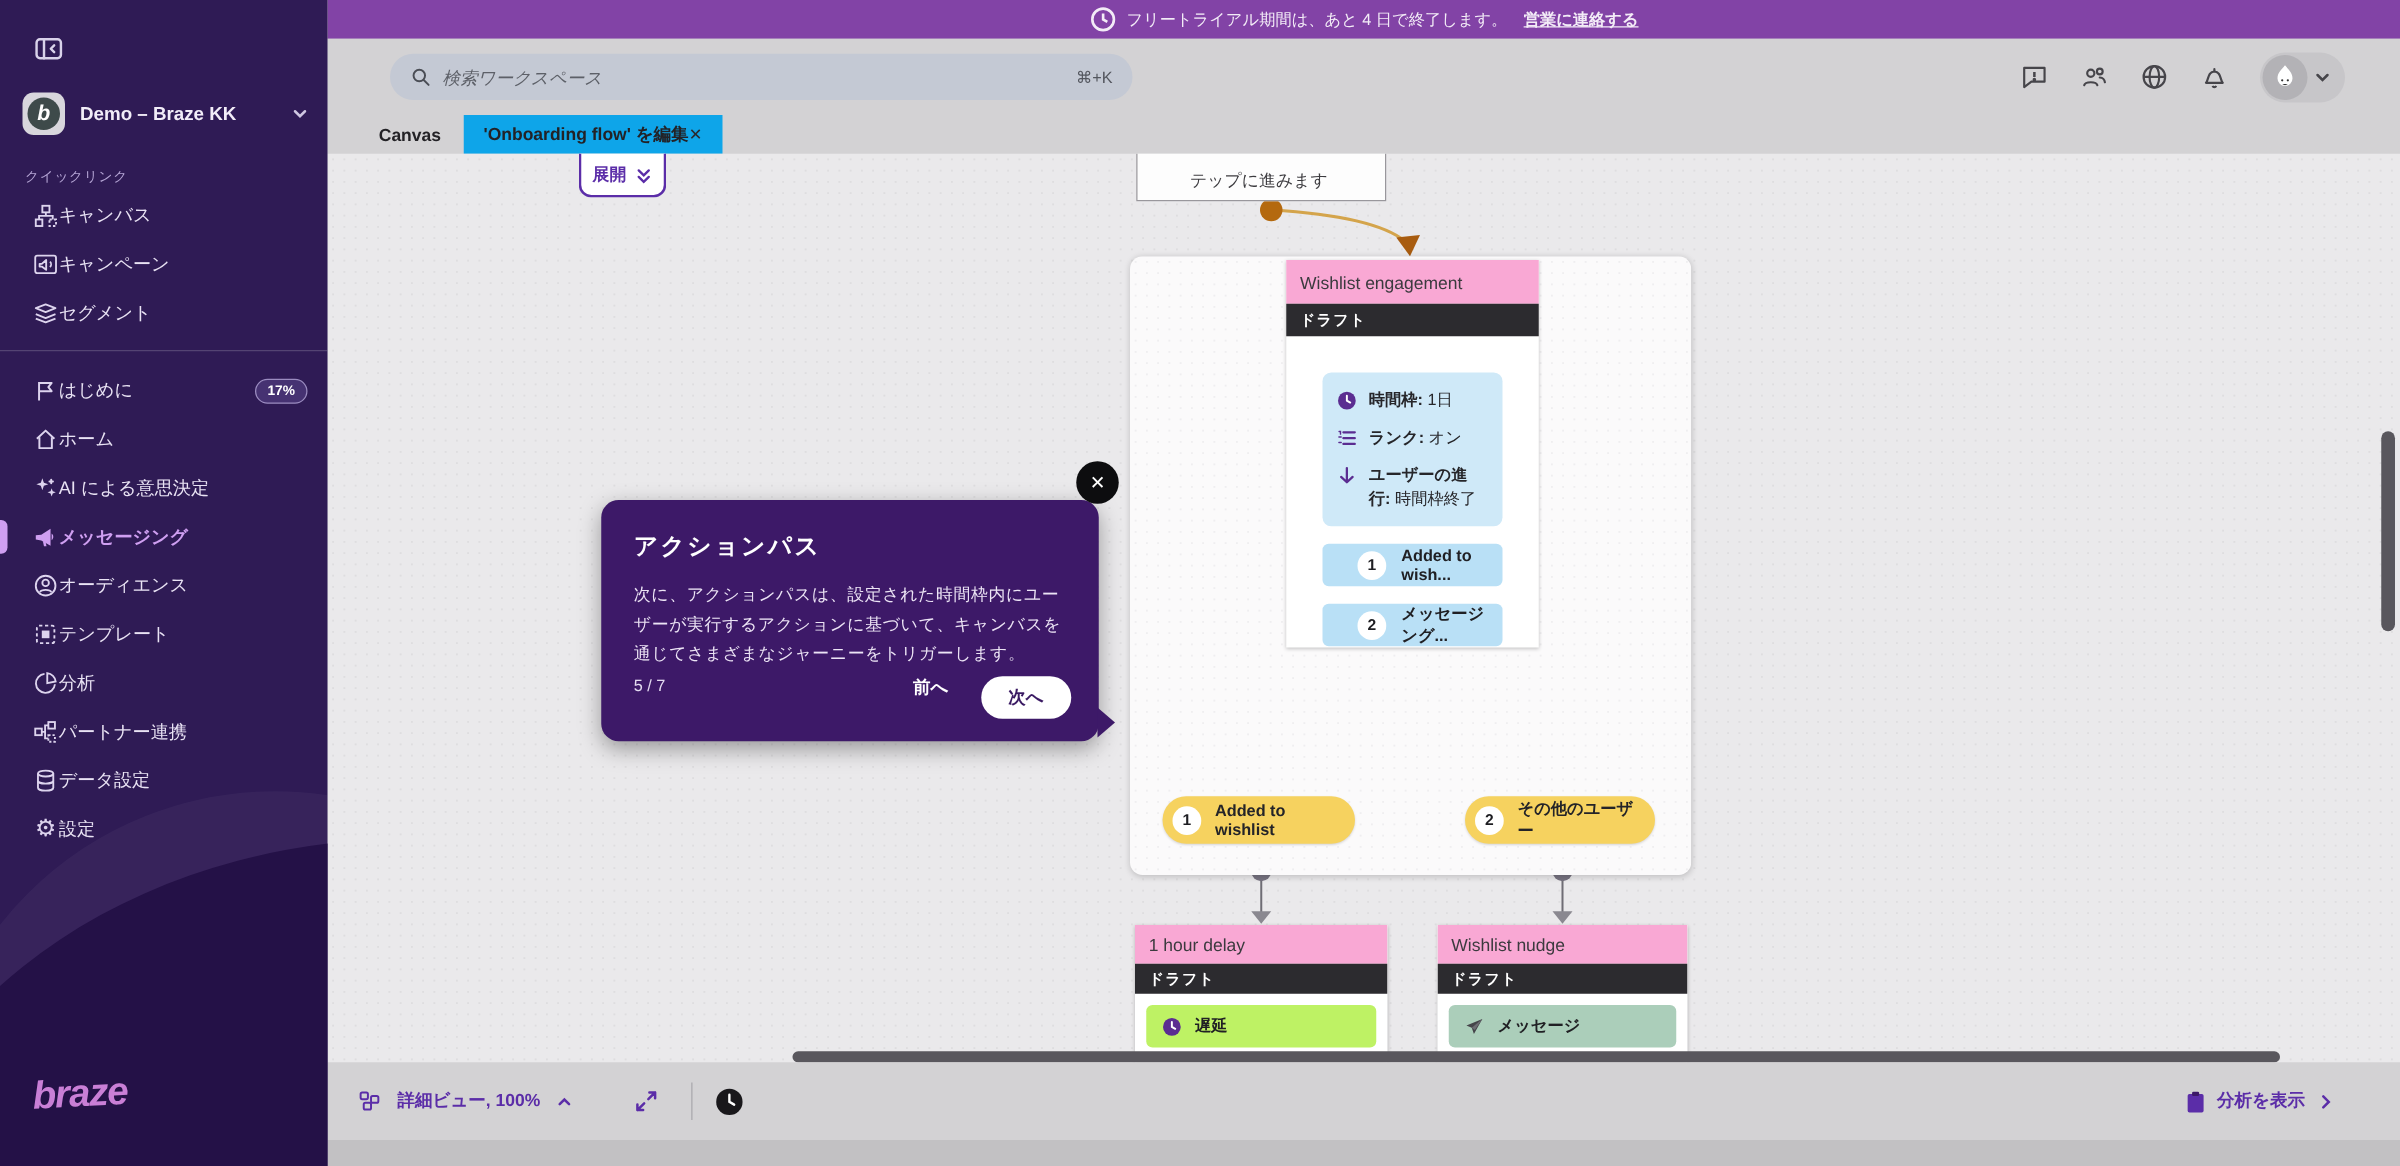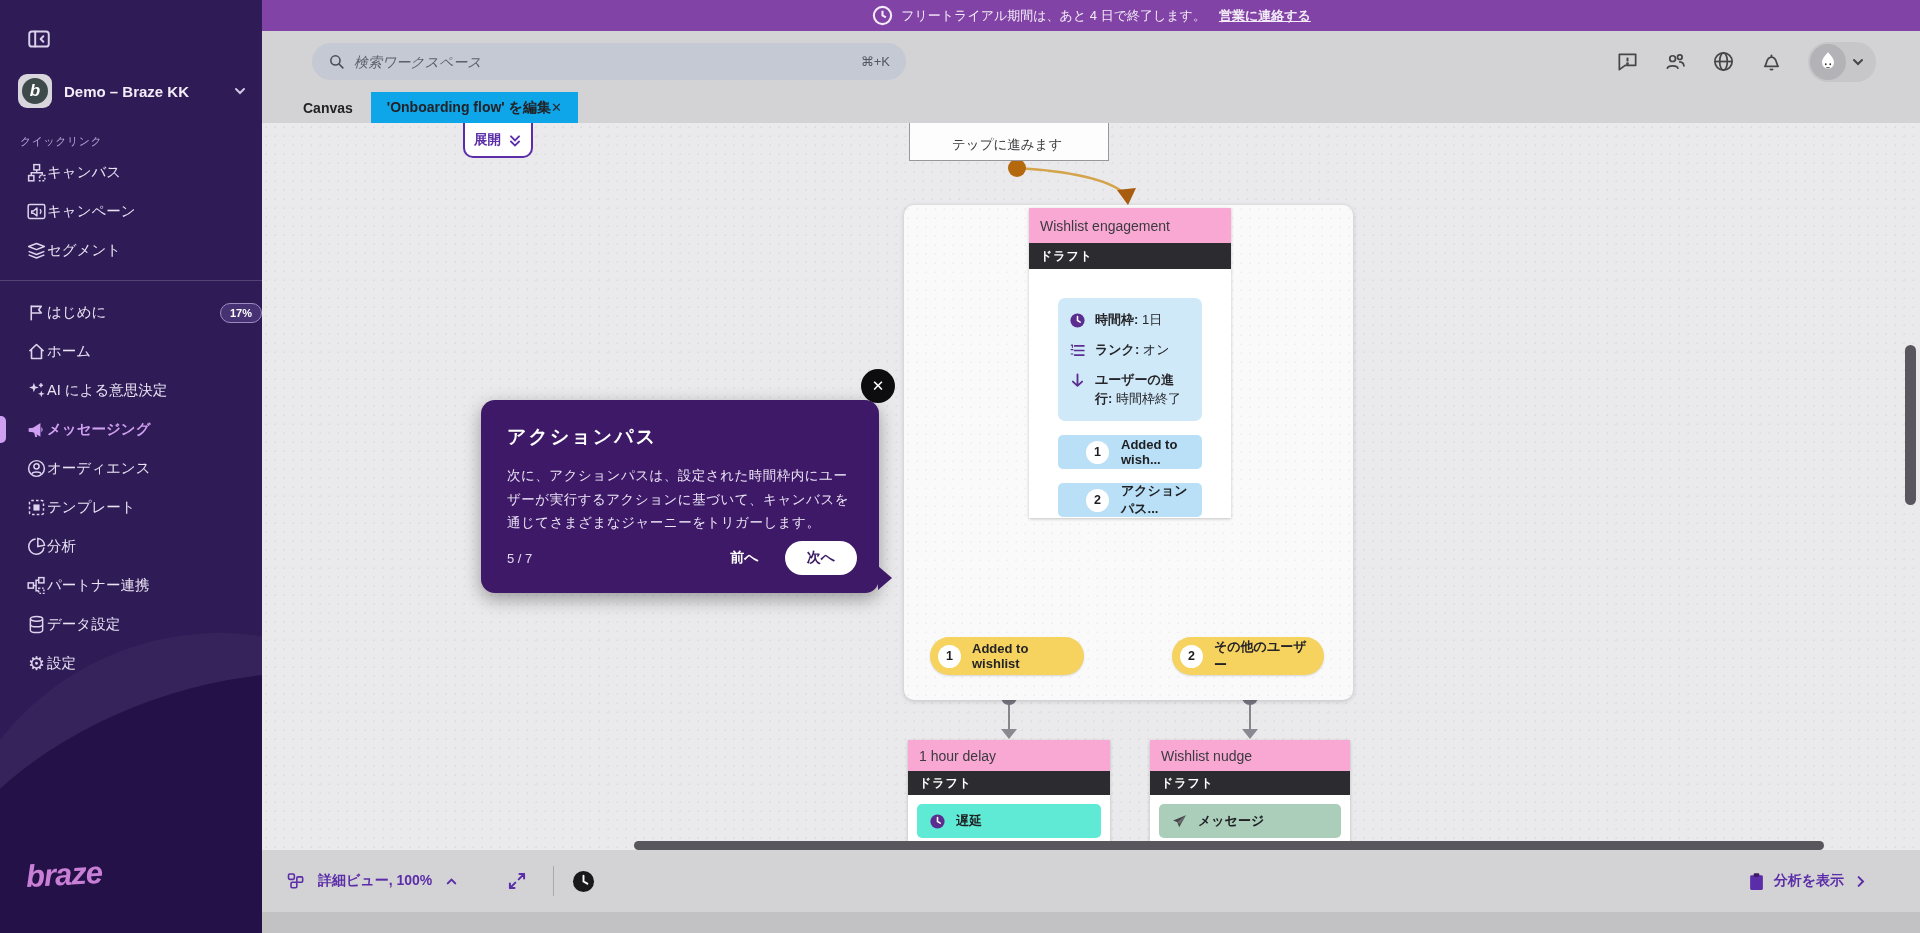--- a/index.html
+++ b/index.html
@@ -25,21 +25,21 @@
   .ws-name { margin-left:12px; font-weight:bold; font-size:15px; color:#f2edf8; }
   .ws-chev { margin-left:auto; color:#cfc7e2; }
   .section-label { margin:26px 0 4px 20px; font-size:11px; letter-spacing:.5px; color:#b4a4d4; }
   .nav { list-style:none; }
   .nav li { position:relative; display:flex; align-items:center; height:39px; padding-left:26px; font-size:14.5px; color:#e9e3f4; cursor:pointer; }
   .nav li .nicon { width:21px; height:21px; flex:0 0 21px; color:#ddd4ee; display:flex; align-items:center; justify-content:center; }
   .nav li.active { color:#cf9ff1; font-weight:bold; }
   .nav li.active .nicon { color:#cf9ff1; }
   .active-bar { position:absolute; left:0; top:6px; width:6px; height:27px; border-radius:0 5px 5px 0; background:#cf9ff1; }
   .divider { height:1px; background:rgba(255,255,255,0.18); margin:10px 0 12px 0; }
-  .badge { margin-left:auto; font-size:11px; font-weight:bold; color:#fff;
+  .badge { margin-left:auto; margin-right:16px; font-size:11px; font-weight:bold; color:#fff;
     background:#463272; border:1px solid #9b8cc0; border-radius:11px; padding:3px 9px; }
   .gear-glyph { font-size:19px; line-height:1; }
   .braze-logo { position:absolute; left:26px; bottom:40px; z-index:3; font-size:31px; font-weight:bold; font-style:italic; letter-spacing:-1px; color:#c97fd6; transform:rotate(-3deg); }
 
   
   .topbar { position:absolute; left:262px; right:0; top:31px; height:61px; background:#d3d2d4; display:flex; align-items:center; }
   .search { position:relative; margin-left:50px; width:594px; height:37px; background:#c4c9d4; border-radius:19px; display:flex; align-items:center; padding:0 16px; }
   .search input { flex:1; border:none; outline:none; background:transparent; font-style:italic; font-size:14px; color:#3c3f47; margin-left:9px; font-family:inherit; }
   .search input::placeholder { color:#5d6068; opacity:1; }
   .search .shortcut { font-size:13px; color:#53565e; }
@@ -86,35 +86,35 @@
     display:flex; align-items:center; gap:11px; padding:0 16px 0 8px; font-size:13px; font-weight:bold; color:#242428; box-shadow:0 1px 2px rgba(0,0,0,.15); }
   .pill-1 { left:668px; width:154px; }
   .pill-2 { left:910px; width:152px; }
 
   .child-node { top:617px; width:202px; height:110px; overflow:hidden; }
   .child-1 { left:646px; } .child-2 { left:888px; width:200px; }
   .child-node .fn-header { height:31px; }
   .child-node .fn-draft { height:24px; }
   .child-node .fn-body { padding:9px; }
   .step-chip { height:34px; border-radius:5px; display:flex; align-items:center; gap:10px; padding:0 12px; font-size:13px; font-weight:bold; color:#202024; }
-  .chip-delay { background:#5eead4; }
+  .chip-delay { background:#bef264; }
   .chip-msg { background:#abceba; }
   .step-chip .sicon { width:17px; height:17px; }
 
   .conn-svg { position:absolute; left:0; top:0; width:1658px; height:727px; pointer-events:none; }
 
   .hscroll { position:absolute; left:372px; top:718px; width:1190px; height:9px; border-radius:5px; background:#59575d; cursor:pointer; }
   .vscroll { position:absolute; left:1643px; top:222px; width:11px; height:160px; border-radius:6px; background:#59575d; cursor:pointer; }
 
   
   .tour { position:absolute; left:219px; top:277px; width:398px; height:193px; background:#3d1968; border-radius:14px;
     box-shadow:0 6px 18px rgba(0,0,0,.35); color:#fff; padding:24px 26px 20px 26px; z-index:20; }
   .tour-title { font-size:19px; font-weight:bold; letter-spacing:2px; }
   .tour-body { margin-top:14px; font-size:13.5px; line-height:1.75; color:#ece4f5; letter-spacing:.5px; }
-  .tour-footer { position:absolute; left:26px; right:22px; bottom:18px; display:flex; align-items:center; }
+  .tour-footer { position:absolute; left:26px; right:22px; bottom:18px; display:flex; align-items:flex-start; }
   .tour-progress { font-size:13px; color:#e3daf0; }
   .tour-prev { margin-left:auto; margin-right:26px; font-size:14px; font-weight:bold; color:#fff; cursor:pointer; }
   .tour-next { background:#fff; color:#3a1a63; font-weight:bold; font-size:14px; border:none; border-radius:17px; padding:8px 22px; cursor:pointer; font-family:inherit; }
   .tour-close { position:absolute; top:-31px; right:-16px; width:34px; height:34px; border-radius:50%; background:#0d0d0f; color:#fff;
     display:flex; align-items:center; justify-content:center; font-size:15px; font-weight:bold; cursor:pointer; }
   .tour-tail { position:absolute; right:-13px; top:166px; width:0; height:0; border-top:12px solid transparent; border-bottom:12px solid transparent; border-left:14px solid #3d1968; }
 
   
   .toolbar { position:absolute; left:262px; right:0; top:850px; height:62px; background:#d3d2d4; display:flex; align-items:center; color:#5b2da8; }
   .tb-left { display:flex; align-items:center; gap:12px; margin-left:24px; font-size:14px; font-weight:bold; }
@@ -406,21 +406,21 @@
               </svg>
             <span><b>ユーザーの進行:</b><span> 時間枠終了</span></span>
           </div>
         </div>
         <div class="choice-row">
           <span class="numcirc">1</span>
           <span>Added to wish...</span>
         </div>
         <div class="choice-row">
           <span class="numcirc">2</span>
-          <span>アクションパス...</span>
+          <span>メッセージング...</span>
         </div>
       </div>
     </div>
 
     <div class="branch-pill pill-1">
       <span class="numcirc">1</span>
       <span>Added to wishlist</span>
     </div>
     <div class="branch-pill pill-2">
       <span class="numcirc">2</span>

